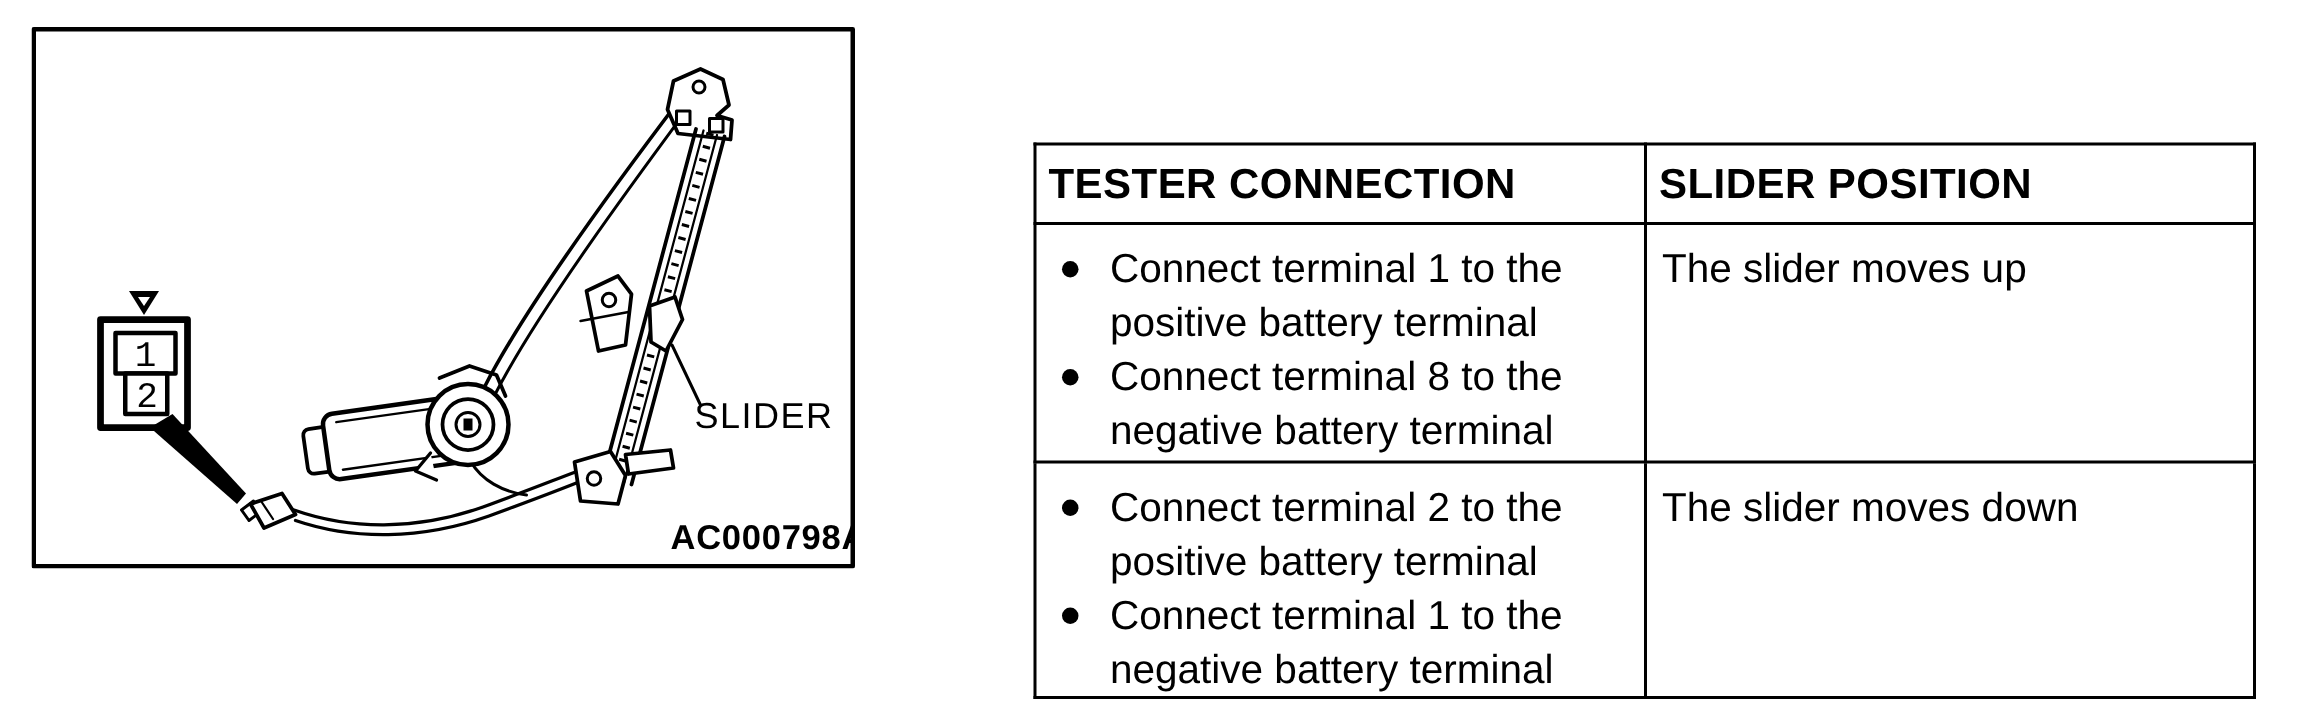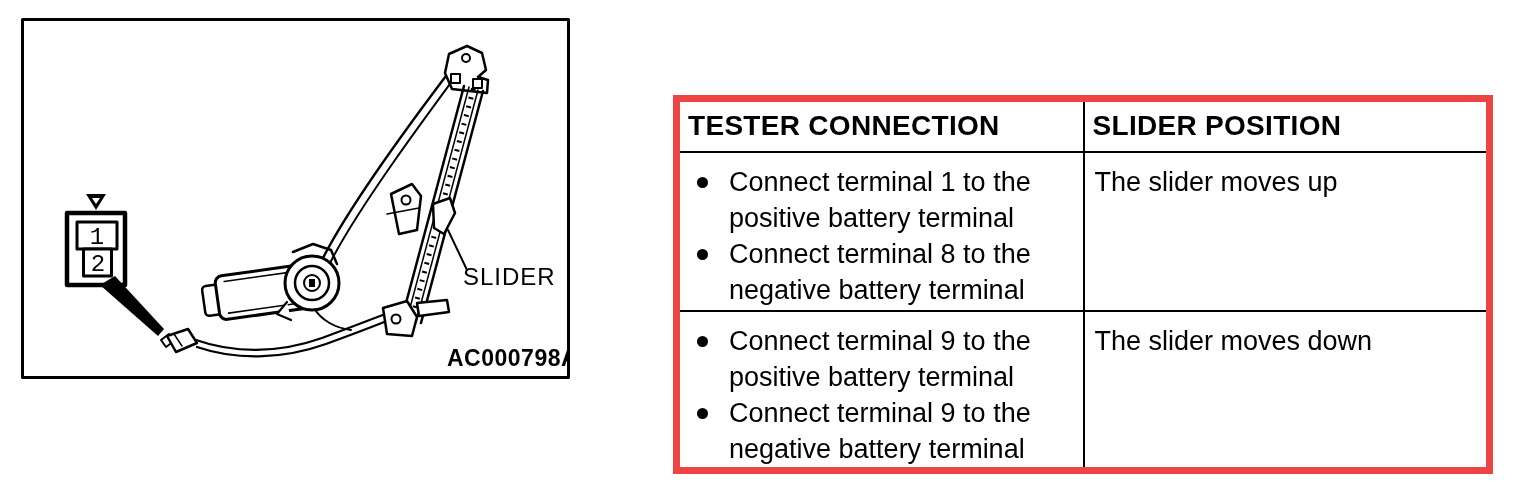--- a/index.html
+++ b/index.html
@@ -21,25 +21,25 @@
   .figure-box {
     position: absolute;
     left: 21px; top: 18px;
     width: 549px; height: 361px;
   }
   .figure-box svg { display: block; }
 
   
   table.spec-table {
     position: absolute;
-    left: 673px; top: 95px;
+    left: 689px; top: 95px;
     width: 813px; height: 368px;
     border-collapse: collapse;
     table-layout: fixed;
-    border: 7px solid #ef4444;
+    border: 2px solid #ef4444;
   }
   .spec-table th, .spec-table td {
     border: 2px solid #000;
     overflow: hidden;
   }
   .spec-table thead tr { height: 53px; }
   .spec-table tr.row-a { height: 159px; }
   .spec-table tr.row-b { height: 156px; }
   .spec-table th {
     font-size: 28px;
@@ -186,25 +186,25 @@
         </td>
         <td>
           <div class="result-text">The slider moves up</div>
         </td>
       </tr>
       <tr class="row-b">
         <td>
           <ul class="conn-list">
             <li>
               <span class="dot"></span>
-              <span>Connect terminal 9 to the positive battery terminal</span>
-            </li>
-            <li>
-              <span class="dot"></span>
-              <span>Connect terminal 9 to the negative battery terminal</span>
+              <span>Connect terminal 2 to the positive battery terminal</span>
+            </li>
+            <li>
+              <span class="dot"></span>
+              <span>Connect terminal 1 to the negative battery terminal</span>
             </li>
           </ul>
         </td>
         <td>
           <div class="result-text">The slider moves down</div>
         </td>
       </tr>
     </tbody>
   </table>
 

